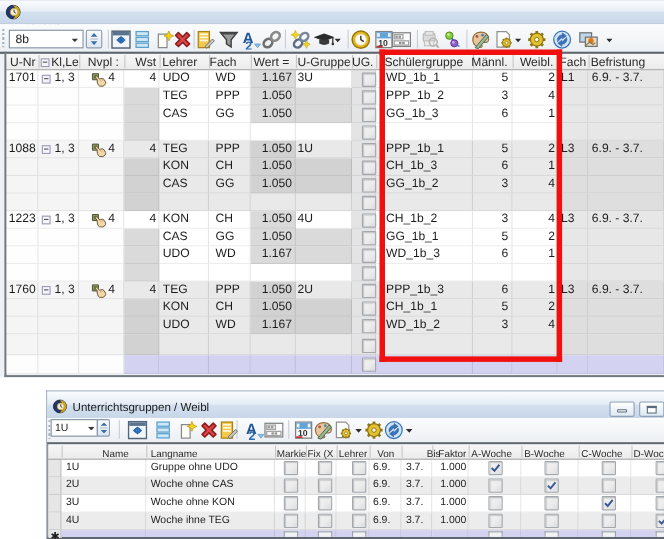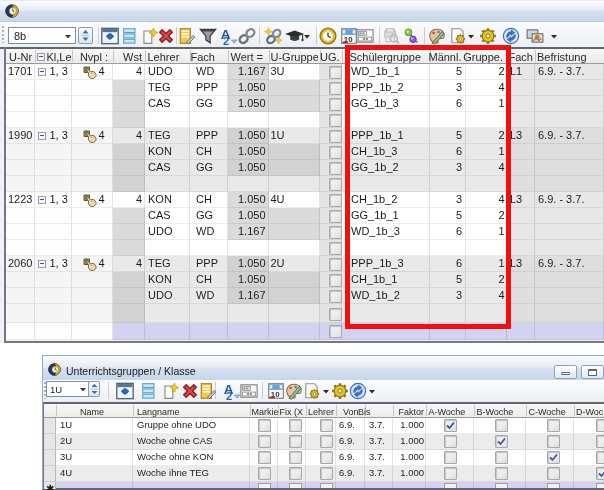--- a/index.html
+++ b/index.html
@@ -176,21 +176,21 @@
 <div class="h" style="left:46.5px;top:51.5px;">Kl,Le</div>
 <div class="h" style="left:-12px;top:51.5px;width:120px;text-align:right;">Nvpl :</div>
 <div class="h" style="left:22px;top:51.5px;width:120px;text-align:right;">Wst</div>
 <div class="h" style="left:147.5px;top:51.5px;">Lehrer</div>
 <div class="h" style="left:190.5px;top:51.5px;">Fach</div>
 <div class="h" style="left:143px;top:51.5px;width:120px;text-align:right;">Wert =</div>
 <div class="h" style="left:270.5px;top:51.5px;width:47px;overflow:hidden;">U-Gruppen</div>
 <div class="h" style="left:219.5px;top:51.5px;width:120px;text-align:right;">UG.</div>
 <div class="h" style="left:349.5px;top:51.5px;">Schülergruppe</div>
 <div class="h" style="left:341.5px;top:51.5px;width:120px;text-align:right;">Männl.</div>
-<div class="h" style="left:383px;top:51.5px;width:120px;text-align:right;">Gruppe.</div>
+<div class="h" style="left:383px;top:51.5px;width:120px;text-align:right;">Weibl.</div>
 <div class="h" style="left:508.5px;top:51.5px;">Fach</div>
 <div class="h" style="left:537px;top:51.5px;">Befristung</div>
 <div style="position:absolute;left:6px;top:64.0px;width:29px;height:16.0px;background:#fefefe;border-right:1px solid rgba(0,0,0,0.10);border-bottom:1px solid rgba(0,0,0,0.07);"></div>
 <div style="position:absolute;left:35px;top:64.0px;width:37px;height:16.0px;background:#fefefe;border-right:1px solid rgba(0,0,0,0.10);border-bottom:1px solid rgba(0,0,0,0.07);"></div>
 <div style="position:absolute;left:72px;top:64.0px;width:40.5px;height:16.0px;background:#fefefe;border-right:1px solid rgba(0,0,0,0.10);border-bottom:1px solid rgba(0,0,0,0.07);"></div>
 <div style="position:absolute;left:112.5px;top:64.0px;width:32.5px;height:16.0px;background:#ffffff;border-right:1px solid rgba(0,0,0,0.10);border-bottom:1px solid rgba(0,0,0,0.07);"></div>
 <div style="position:absolute;left:145px;top:64.0px;width:45px;height:16.0px;background:#ffffff;border-right:1px solid rgba(0,0,0,0.10);border-bottom:1px solid rgba(0,0,0,0.07);"></div>
 <div style="position:absolute;left:190px;top:64.0px;width:38px;height:16.0px;background:#ffffff;border-right:1px solid rgba(0,0,0,0.10);border-bottom:1px solid rgba(0,0,0,0.07);"></div>
 <div style="position:absolute;left:228px;top:64.0px;width:40.5px;height:16.0px;background:#dadada;border-right:1px solid rgba(0,0,0,0.10);border-bottom:1px solid rgba(0,0,0,0.07);"></div>
 <div style="position:absolute;left:268.5px;top:64.0px;width:51.5px;height:16.0px;background:#ffffff;border-right:1px solid rgba(0,0,0,0.10);border-bottom:1px solid rgba(0,0,0,0.07);"></div>
@@ -286,21 +286,21 @@
 <div style="position:absolute;left:145px;top:128.0px;width:45px;height:16.0px;background:#e9e9e9;border-right:1px solid rgba(0,0,0,0.10);border-bottom:1px solid rgba(0,0,0,0.07);"></div>
 <div style="position:absolute;left:190px;top:128.0px;width:38px;height:16.0px;background:#e9e9e9;border-right:1px solid rgba(0,0,0,0.10);border-bottom:1px solid rgba(0,0,0,0.07);"></div>
 <div style="position:absolute;left:228px;top:128.0px;width:40.5px;height:16.0px;background:#d2d2d2;border-right:1px solid rgba(0,0,0,0.10);border-bottom:1px solid rgba(0,0,0,0.07);"></div>
 <div style="position:absolute;left:268.5px;top:128.0px;width:51.5px;height:16.0px;background:#e9e9e9;border-right:1px solid rgba(0,0,0,0.10);border-bottom:1px solid rgba(0,0,0,0.07);"></div>
 <div style="position:absolute;left:320px;top:128.0px;width:21.5px;height:16.0px;background:#e4e4e4;border-right:1px solid rgba(0,0,0,0.10);border-bottom:1px solid rgba(0,0,0,0.07);"></div>
 <div style="position:absolute;left:341.5px;top:128.0px;width:88.0px;height:16.0px;background:#e9e9e9;border-right:1px solid rgba(0,0,0,0.10);border-bottom:1px solid rgba(0,0,0,0.07);"></div>
 <div style="position:absolute;left:429.5px;top:128.0px;width:36.5px;height:16.0px;background:#e9e9e9;border-right:1px solid rgba(0,0,0,0.10);border-bottom:1px solid rgba(0,0,0,0.07);"></div>
 <div style="position:absolute;left:466px;top:128.0px;width:40.5px;height:16.0px;background:#e9e9e9;border-right:1px solid rgba(0,0,0,0.10);border-bottom:1px solid rgba(0,0,0,0.07);"></div>
 <div style="position:absolute;left:506.5px;top:128.0px;width:28.0px;height:16.0px;background:#dedede;border-right:1px solid rgba(0,0,0,0.10);border-bottom:1px solid rgba(0,0,0,0.07);"></div>
 <div style="position:absolute;left:534.5px;top:128.0px;width:69.5px;height:16.0px;background:#dedede;border-right:1px solid rgba(0,0,0,0.10);border-bottom:1px solid rgba(0,0,0,0.07);"></div>
-<div class="t" style="left:8px;top:129.9px;">1990</div>
+<div class="t" style="left:8px;top:129.9px;">1088</div>
 <div style="position:absolute;left:37.5px;top:131.5px;width:8px;height:8px;background:#f4f4fa;border:1px solid #9a9ab4;"></div>
 <div style="position:absolute;left:39.5px;top:134.8px;width:4px;height:1.4px;background:#555;"></div>
 <div class="t" style="left:49.5px;top:129.9px;">1, 3</div>
 <svg style="position:absolute;left:83px;top:129.5px" width="14" height="13" viewBox="0 0 14 13">
     <path d="M1 1 h5.5 v5.5 h-5.5 z" fill="#97a06a" stroke="#4a5430" stroke-width="0.9"></path>
     <path d="M2.2 2.2 h3.1 v3.1 h-3.1 z" fill="#6a744a"></path>
     <path d="M5.2 6.2 L3.8 4.4 Q3.2 3.5 4.2 3.1 Q5 2.8 5.6 3.6 L7.6 6 L8.2 5.6 Q10.8 4.6 11.8 6.4 L13 8.6 Q13.6 10 12.4 11 L10.6 12.4 L7.4 12.2 Q6 11.3 5.6 9.6 Z" fill="#f2d9ac" stroke="#6b5434" stroke-width="0.9"></path>
     <path d="M8 6.4 l1.2 1.8 M9.8 6 l1 1.6" stroke="#c8a878" stroke-width="0.7" fill="none"></path>
   </svg>
 <div class="t" style="left:-15.5px;top:129.9px;width:120px;text-align:right;">4</div>
@@ -472,21 +472,21 @@
 <div style="position:absolute;left:145px;top:256.0px;width:45px;height:16.0px;background:#e9e9e9;border-right:1px solid rgba(0,0,0,0.10);border-bottom:1px solid rgba(0,0,0,0.07);"></div>
 <div style="position:absolute;left:190px;top:256.0px;width:38px;height:16.0px;background:#e9e9e9;border-right:1px solid rgba(0,0,0,0.10);border-bottom:1px solid rgba(0,0,0,0.07);"></div>
 <div style="position:absolute;left:228px;top:256.0px;width:40.5px;height:16.0px;background:#d2d2d2;border-right:1px solid rgba(0,0,0,0.10);border-bottom:1px solid rgba(0,0,0,0.07);"></div>
 <div style="position:absolute;left:268.5px;top:256.0px;width:51.5px;height:16.0px;background:#e9e9e9;border-right:1px solid rgba(0,0,0,0.10);border-bottom:1px solid rgba(0,0,0,0.07);"></div>
 <div style="position:absolute;left:320px;top:256.0px;width:21.5px;height:16.0px;background:#e4e4e4;border-right:1px solid rgba(0,0,0,0.10);border-bottom:1px solid rgba(0,0,0,0.07);"></div>
 <div style="position:absolute;left:341.5px;top:256.0px;width:88.0px;height:16.0px;background:#e9e9e9;border-right:1px solid rgba(0,0,0,0.10);border-bottom:1px solid rgba(0,0,0,0.07);"></div>
 <div style="position:absolute;left:429.5px;top:256.0px;width:36.5px;height:16.0px;background:#e9e9e9;border-right:1px solid rgba(0,0,0,0.10);border-bottom:1px solid rgba(0,0,0,0.07);"></div>
 <div style="position:absolute;left:466px;top:256.0px;width:40.5px;height:16.0px;background:#e9e9e9;border-right:1px solid rgba(0,0,0,0.10);border-bottom:1px solid rgba(0,0,0,0.07);"></div>
 <div style="position:absolute;left:506.5px;top:256.0px;width:28.0px;height:16.0px;background:#dedede;border-right:1px solid rgba(0,0,0,0.10);border-bottom:1px solid rgba(0,0,0,0.07);"></div>
 <div style="position:absolute;left:534.5px;top:256.0px;width:69.5px;height:16.0px;background:#dedede;border-right:1px solid rgba(0,0,0,0.10);border-bottom:1px solid rgba(0,0,0,0.07);"></div>
-<div class="t" style="left:8px;top:257.9px;">2060</div>
+<div class="t" style="left:8px;top:257.9px;">1760</div>
 <div style="position:absolute;left:37.5px;top:259.5px;width:8px;height:8px;background:#f4f4fa;border:1px solid #9a9ab4;"></div>
 <div style="position:absolute;left:39.5px;top:262.8px;width:4px;height:1.4px;background:#555;"></div>
 <div class="t" style="left:49.5px;top:257.9px;">1, 3</div>
 <svg style="position:absolute;left:83px;top:257.5px" width="14" height="13" viewBox="0 0 14 13">
     <path d="M1 1 h5.5 v5.5 h-5.5 z" fill="#97a06a" stroke="#4a5430" stroke-width="0.9"></path>
     <path d="M2.2 2.2 h3.1 v3.1 h-3.1 z" fill="#6a744a"></path>
     <path d="M5.2 6.2 L3.8 4.4 Q3.2 3.5 4.2 3.1 Q5 2.8 5.6 3.6 L7.6 6 L8.2 5.6 Q10.8 4.6 11.8 6.4 L13 8.6 Q13.6 10 12.4 11 L10.6 12.4 L7.4 12.2 Q6 11.3 5.6 9.6 Z" fill="#f2d9ac" stroke="#6b5434" stroke-width="0.9"></path>
     <path d="M8 6.4 l1.2 1.8 M9.8 6 l1 1.6" stroke="#c8a878" stroke-width="0.7" fill="none"></path>
   </svg>
 <div class="t" style="left:-15.5px;top:257.9px;width:120px;text-align:right;">4</div>
@@ -579,21 +579,21 @@
 <div style="position:absolute;left:344.5px;top:324px;width:166.5px;height:5px;background:#f01010;"></div>
 <div style="position:absolute;left:0px;top:343px;width:604px;height:147px;background:#ffffff;"></div>
 <div style="position:absolute;left:42px;top:355px;width:562px;height:135px;background:#eef1f5;border-left:1px solid #96a9bd;border-top:1px solid #96a9bd;"></div>
 <div style="position:absolute;left:43px;top:356px;width:561px;height:24px;background:linear-gradient(180deg,#fafcfe 0%,#e6edf5 45%,#d2dfee 55%,#c8d7e9 100%);"></div>
 <svg style="position:absolute;left:48px;top:363px" width="13" height="13" viewBox="0 0 13 13">
     <circle cx="6.5" cy="6.5" r="5.9" fill="#23356b" stroke="#12204a" stroke-width="0.8"></circle>
     <path d="M6.5 0.6 A5.9 5.9 0 0 1 6.5 12.4 A8.4 8.4 0 0 0 6.5 0.6" fill="#caa31e"></path>
     <circle cx="7.2" cy="6.5" r="3.1" fill="#f3efdd" stroke="#caa31e" stroke-width="0.7"></circle>
     <path d="M7.2 4.5 V6.5 L8.6 7.4" stroke="#222" stroke-width="0.8" fill="none"></path>
   </svg>
-<div style="position:absolute;font-size:10.5px;line-height:10.5px;white-space:nowrap;left:66px;top:366px;color:#1a1a1a">Unterrichtsgruppen / Klasse</div>
+<div style="position:absolute;font-size:10.5px;line-height:10.5px;white-space:nowrap;left:66px;top:366px;color:#1a1a1a">Unterrichtsgruppen / Weibl</div>
 <div style="position:absolute;left:554px;top:365px;width:23px;height:13.5px;background:linear-gradient(180deg,#ffffff,#dfe8f2);border:1px solid #8fa3b8;border-radius:2px;"></div>
 <div style="position:absolute;left:581px;top:365px;width:23px;height:13.5px;background:linear-gradient(180deg,#ffffff,#dfe8f2);border:1px solid #8fa3b8;border-radius:2px;"></div>
 <div style="position:absolute;left:561px;top:372px;width:9px;height:3px;background:#fff;border:1px solid #5a6a7a;border-radius:1px;"></div>
 <div style="position:absolute;left:588px;top:368.5px;width:9px;height:7px;background:#fff;border:1px solid #5a6a7a;"></div>
 <div style="position:absolute;left:588px;top:368.5px;width:9px;height:2.4px;background:#5a6a7a;"></div>
 <div style="position:absolute;left:43px;top:380px;width:561px;height:22px;background:linear-gradient(180deg,#fbfcfd,#eceff3);"></div>
 <div style="position:absolute;left:44px;top:382px;width:2px;height:17px;background:repeating-linear-gradient(180deg,#a9b2bd 0 2px,transparent 2px 4px);"></div>
 <div style="position:absolute;left:46px;top:381px;width:43px;height:16px;background:#fff;border:1px solid #7e8fa0;"></div>
 <div class="b" style="left:50px;top:385px;">1U</div>
 <svg style="position:absolute;left:80px;top:387.5px" width="6" height="3.5" viewBox="0 0 6 3.5">
@@ -693,27 +693,27 @@
 <div style="position:absolute;left:249.5px;top:405px;width:1px;height:11px;background:#c6c6c6;"></div>
 <div style="position:absolute;left:278px;top:405px;width:1px;height:11px;background:#c6c6c6;"></div>
 <div style="position:absolute;left:306px;top:405px;width:1px;height:11px;background:#c6c6c6;"></div>
 <div style="position:absolute;left:336px;top:405px;width:1px;height:11px;background:#c6c6c6;"></div>
 <div style="position:absolute;left:365px;top:405px;width:1px;height:11px;background:#c6c6c6;"></div>
 <div style="position:absolute;left:393px;top:405px;width:1px;height:11px;background:#c6c6c6;"></div>
 <div style="position:absolute;left:425.5px;top:405px;width:1px;height:11px;background:#c6c6c6;"></div>
 <div style="position:absolute;left:474px;top:405px;width:1px;height:11px;background:#c6c6c6;"></div>
 <div style="position:absolute;left:526px;top:405px;width:1px;height:11px;background:#c6c6c6;"></div>
 <div style="position:absolute;left:573.5px;top:405px;width:1px;height:11px;background:#c6c6c6;"></div>
-<div class="bh" style="left:44px;top:406.5px;padding-left:36px;">Name</div>
+<div class="bh" style="left:57px;top:406.5px;padding-left:36px;">Name</div>
 <div class="bh" style="left:137px;top:406.5px;">Langname</div>
 <div class="bh" style="left:251.5px;top:406.5px;">Markie</div>
 <div class="bh" style="left:279.5px;top:406.5px;">Fix (X</div>
 <div class="bh" style="left:308px;top:406.5px;">Lehrer</div>
 <div class="bh" style="left:343px;top:406.5px;">Von</div>
-<div class="bh" style="left:358px;top:406.5px;">Bis</div>
+<div class="bh" style="left:388px;top:406.5px;">Bis</div>
 <div class="bh" style="left:398.5px;top:406.5px;">Faktor</div>
 <div class="bh" style="left:428.5px;top:406.5px;">A-Woche</div>
 <div class="bh" style="left:476.5px;top:406.5px;">B-Woche</div>
 <div class="bh" style="left:528.5px;top:406.5px;">C-Woche</div>
 <div class="bh" style="left:576px;top:406.5px;">D-Woc</div>
 <div style="position:absolute;left:44px;top:417.5px;width:12px;height:16px;background:#e6e6e6;border-right:1px solid #b8b8b8;border-bottom:1px solid #cfcfcf;"></div>
 <div style="position:absolute;left:56px;top:417.5px;width:77px;height:16px;background:#ffffff;border-right:1px solid rgba(0,0,0,0.10);border-bottom:1px solid rgba(0,0,0,0.07);"></div>
 <div style="position:absolute;left:133px;top:417.5px;width:116.5px;height:16px;background:#ffffff;border-right:1px solid rgba(0,0,0,0.10);border-bottom:1px solid rgba(0,0,0,0.07);"></div>
 <div style="position:absolute;left:249.5px;top:417.5px;width:28.5px;height:16px;background:#ffffff;border-right:1px solid rgba(0,0,0,0.10);border-bottom:1px solid rgba(0,0,0,0.07);"></div>
 <div style="position:absolute;left:278px;top:417.5px;width:28px;height:16px;background:#ffffff;border-right:1px solid rgba(0,0,0,0.10);border-bottom:1px solid rgba(0,0,0,0.07);"></div>

